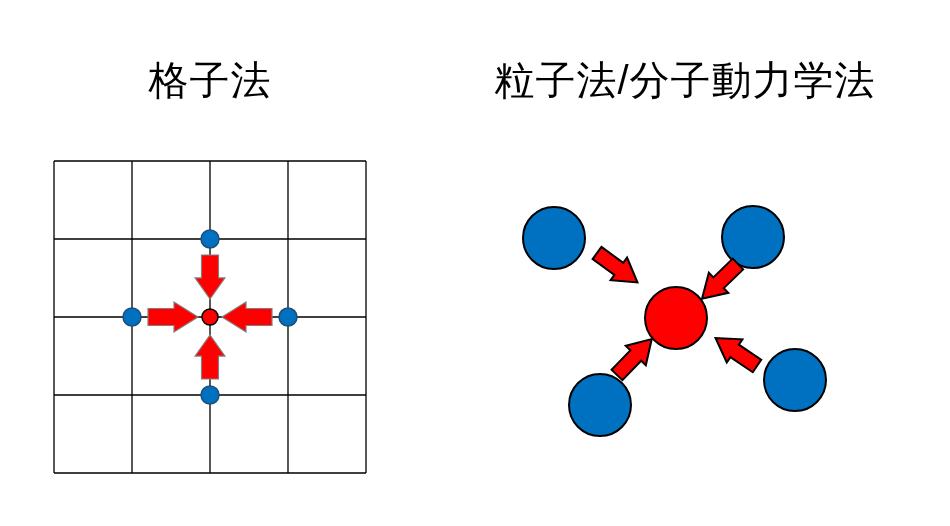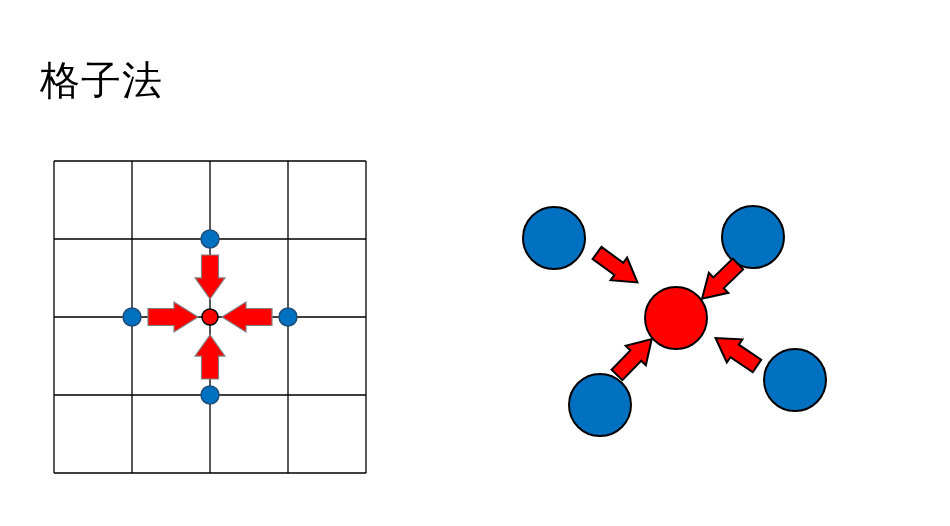--- a/index.html
+++ b/index.html
@@ -19,20 +19,21 @@
     inset: 0;
     background: var(--background, #ffffff);
   }
   .title {
     position: absolute;
     top: 58px;
     font-size: 40px;
     font-weight: 300;
     line-height: 1.1;
     color: var(--title-text, #000000);
+    text-align: center;
     letter-spacing: 1px;
     white-space: nowrap;
   }
   .title.left  { left: 40px;  width: 340px; }
   .title.right { left: 460px; width: 450px; }
 
   svg.diagram { position: absolute; top: 0; left: 0; }
 
   .grid-lines {
     stroke: var(--grid-line, #000000);
@@ -72,20 +73,21 @@
     stroke-linejoin: miter;
   }
 </style>
 </head>
 <body>
 
 <div class="canvas">
 
   <div class="title left">格子法</div>
 
+  <div class="title right">粒子法/分子動力学法</div>
 
   <svg class="diagram" width="950" height="526" viewBox="0 0 950 526">
 
     <path class="grid-lines" d="M54 161 H366 M54 239 H366 M54 317 H366 M54 395 H366 M54 473 H366
              M54 161 V473 M132 161 V473 M210 161 V473 M288 161 V473 M366 161 V473"></path>
 
     <g>
       <path class="grid-arrow" transform="translate(148,317)" d="M0 -8.5 H26 V-15 L50 0 L26 15 V8.5 H0 Z"></path>
       <path class="grid-arrow" transform="translate(272,317) rotate(180)" d="M0 -8.5 H26 V-15 L50 0 L26 15 V8.5 H0 Z"></path>
       <path class="grid-arrow" transform="translate(210,255) rotate(90) scale(0.88,1)" d="M0 -8.5 H26 V-15 L50 0 L26 15 V8.5 H0 Z"></path>

